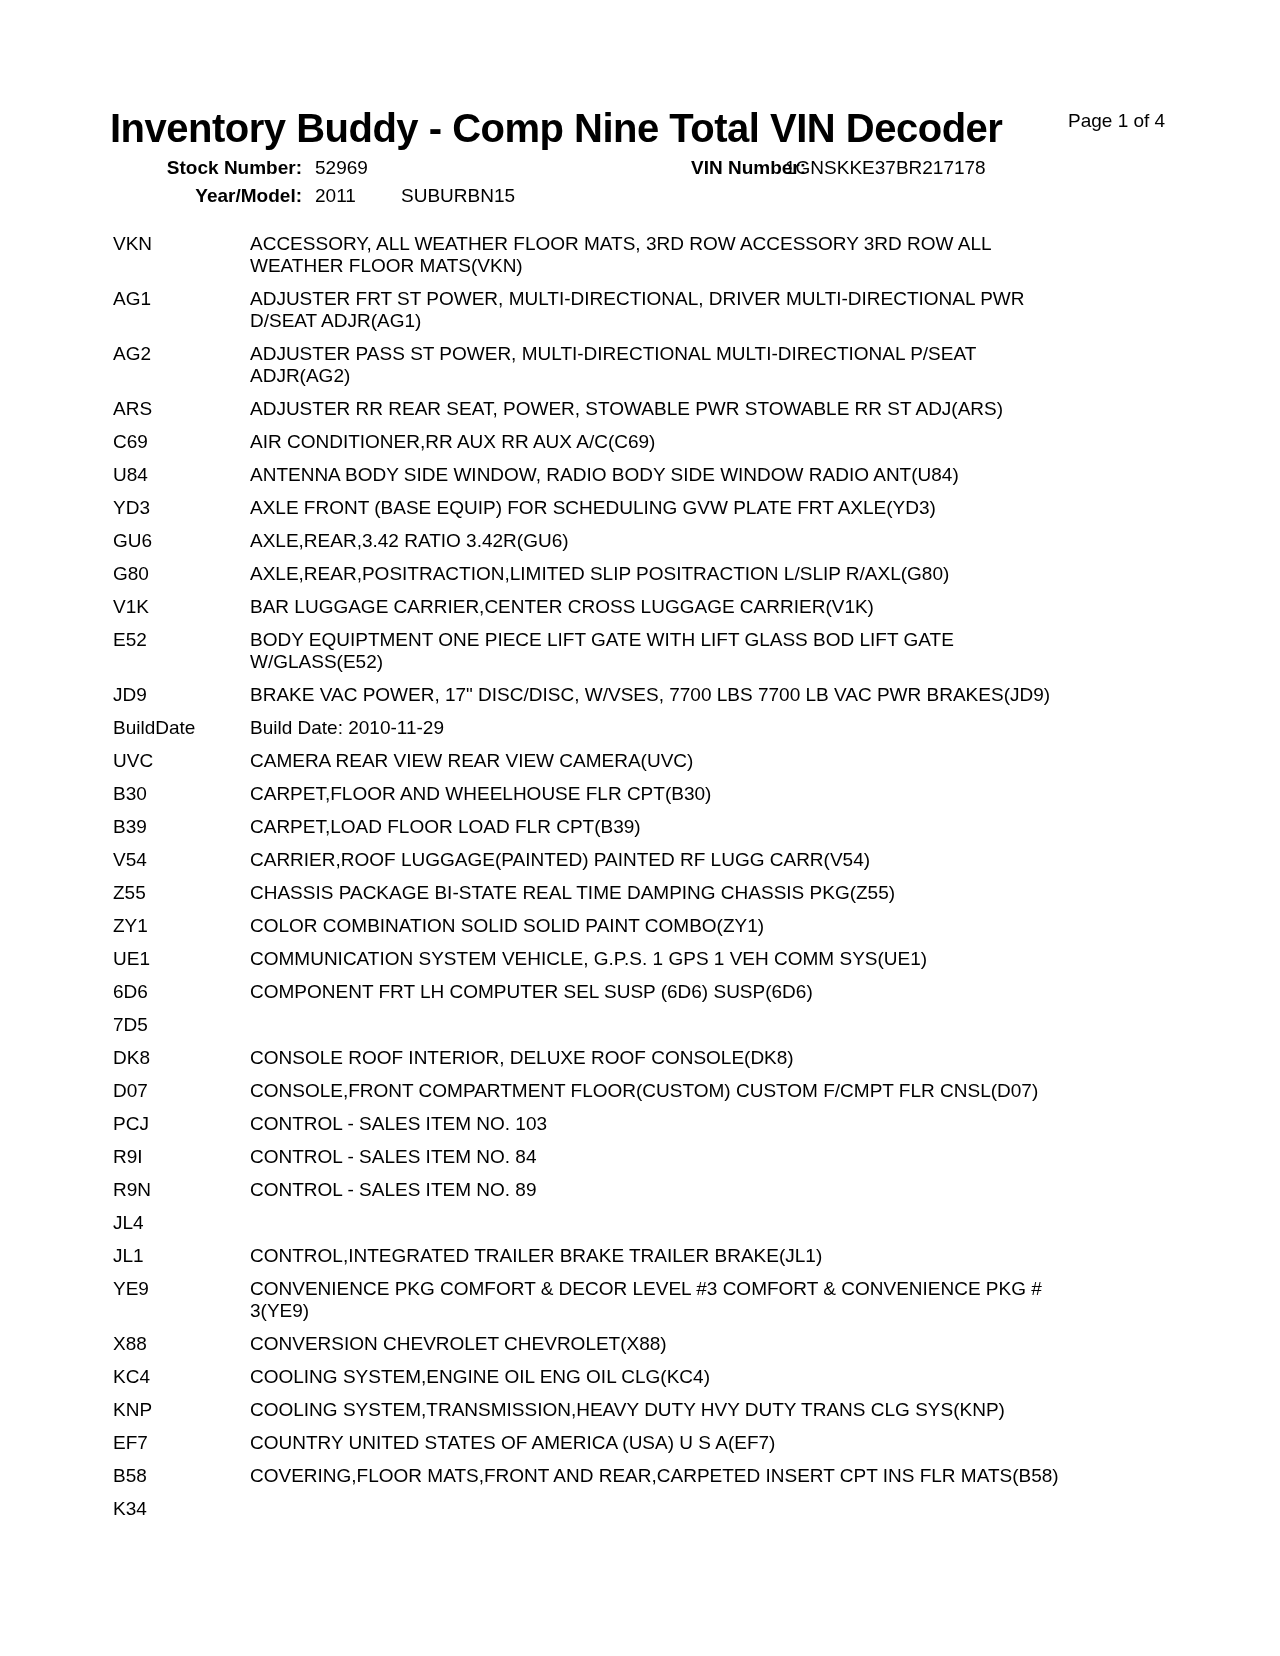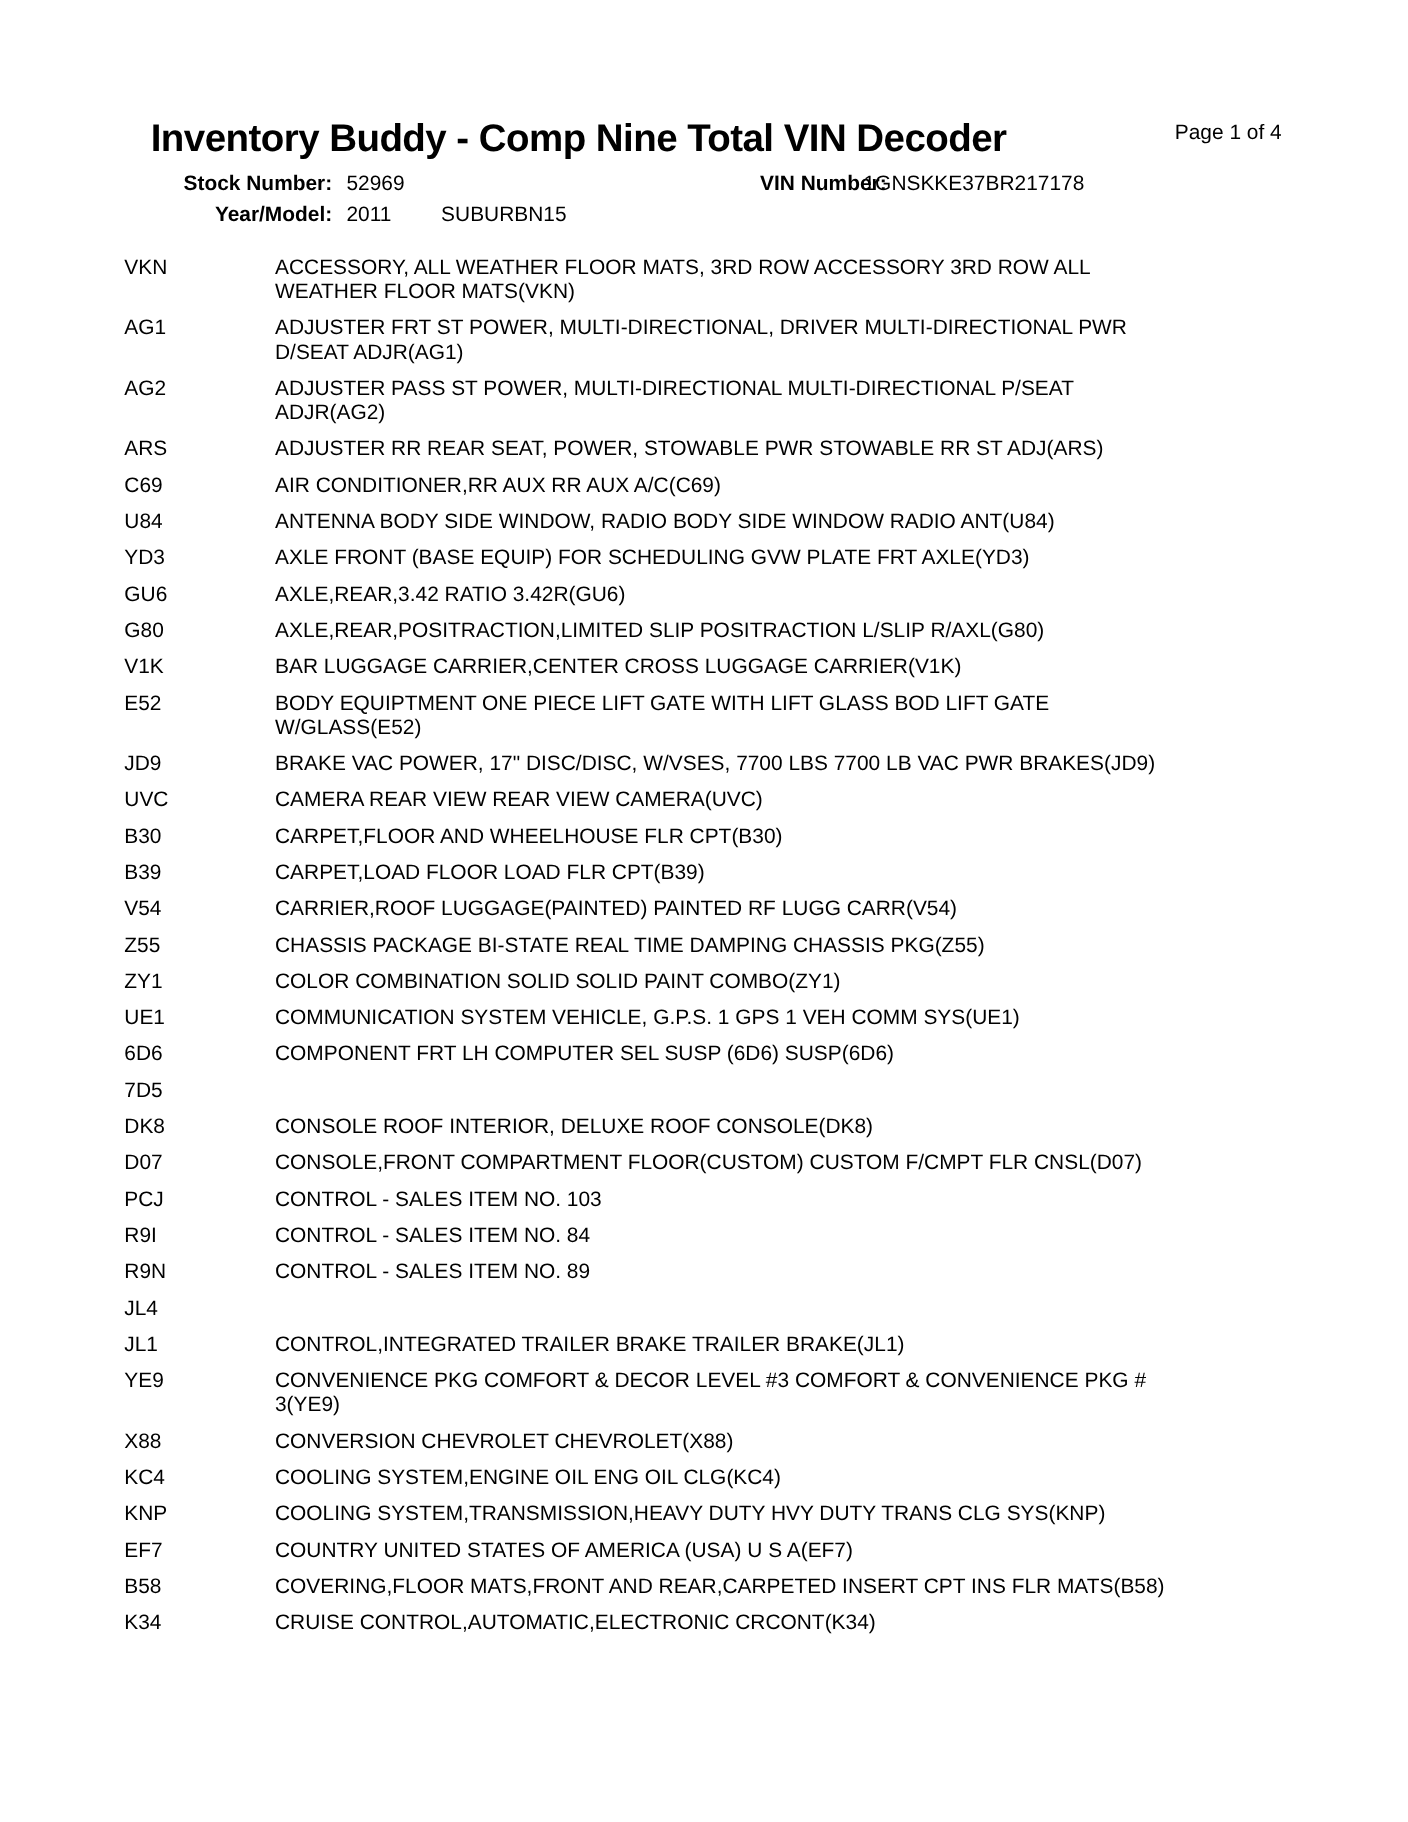--- a/index.html
+++ b/index.html
@@ -6,23 +6,22 @@
   body {
     width: 1280px; height: 1656px;
     background: #ffffff;
     color: #000000;
     font-family: "Liberation Sans", "DejaVu Sans", sans-serif;
     position: relative;
     overflow: hidden;
   }
   .title {
     position: absolute; left: 110px; top: 106px;
-    font-size: 35px; font-weight: bold; letter-spacing: -0.5px;
+    font-size: 40px; font-weight: bold; letter-spacing: -0.5px;
     white-space: nowrap;
-    margin-left: 27px;
   }
   .page-indicator {
     position: absolute; left: 1068px; top: 110px;
     font-size: 19px; white-space: nowrap;
   }
   .hdr-row { position: absolute; left: 0; height: 24px; font-size: 19px; }
   .hdr-row-1 { top: 157px; }
   .hdr-row-2 { top: 185px; }
   .hdr-label {
     position: absolute; left: 108px; width: 194px;
@@ -122,20 +121,24 @@
     <div class="option-code">E52</div>
     <div class="option-desc">BODY EQUIPTMENT ONE PIECE LIFT GATE WITH LIFT GLASS BOD LIFT GATE
 W/GLASS(E52)</div>
   </div>
 
   <div class="option-row">
     <div class="option-code">JD9</div>
     <div class="option-desc">BRAKE VAC POWER, 17" DISC/DISC, W/VSES, 7700 LBS 7700 LB VAC PWR BRAKES(JD9)</div>
   </div>
 
+  <div class="option-row">
+    <div class="option-code">BuildDate</div>
+    <div class="option-desc">Build Date: 2010-11-29</div>
+  </div>
 
   <div class="option-row">
     <div class="option-code">UVC</div>
     <div class="option-desc">CAMERA REAR VIEW REAR VIEW CAMERA(UVC)</div>
   </div>
 
   <div class="option-row">
     <div class="option-code">B30</div>
     <div class="option-desc">CARPET,FLOOR AND WHEELHOUSE FLR CPT(B30)</div>
   </div>
@@ -234,15 +237,14 @@
     <div class="option-desc">COUNTRY UNITED STATES OF AMERICA (USA) U S A(EF7)</div>
   </div>
 
   <div class="option-row">
     <div class="option-code">B58</div>
     <div class="option-desc">COVERING,FLOOR MATS,FRONT AND REAR,CARPETED INSERT CPT INS FLR MATS(B58)</div>
   </div>
 
   <div class="option-row">
     <div class="option-code">K34</div>
-    <div class="option-desc">CRUISE CONTROL,AUTOMATIC,ELECTRONIC CRCONT(K34)</div>
   </div>
 </div>
 
 </body></html>

